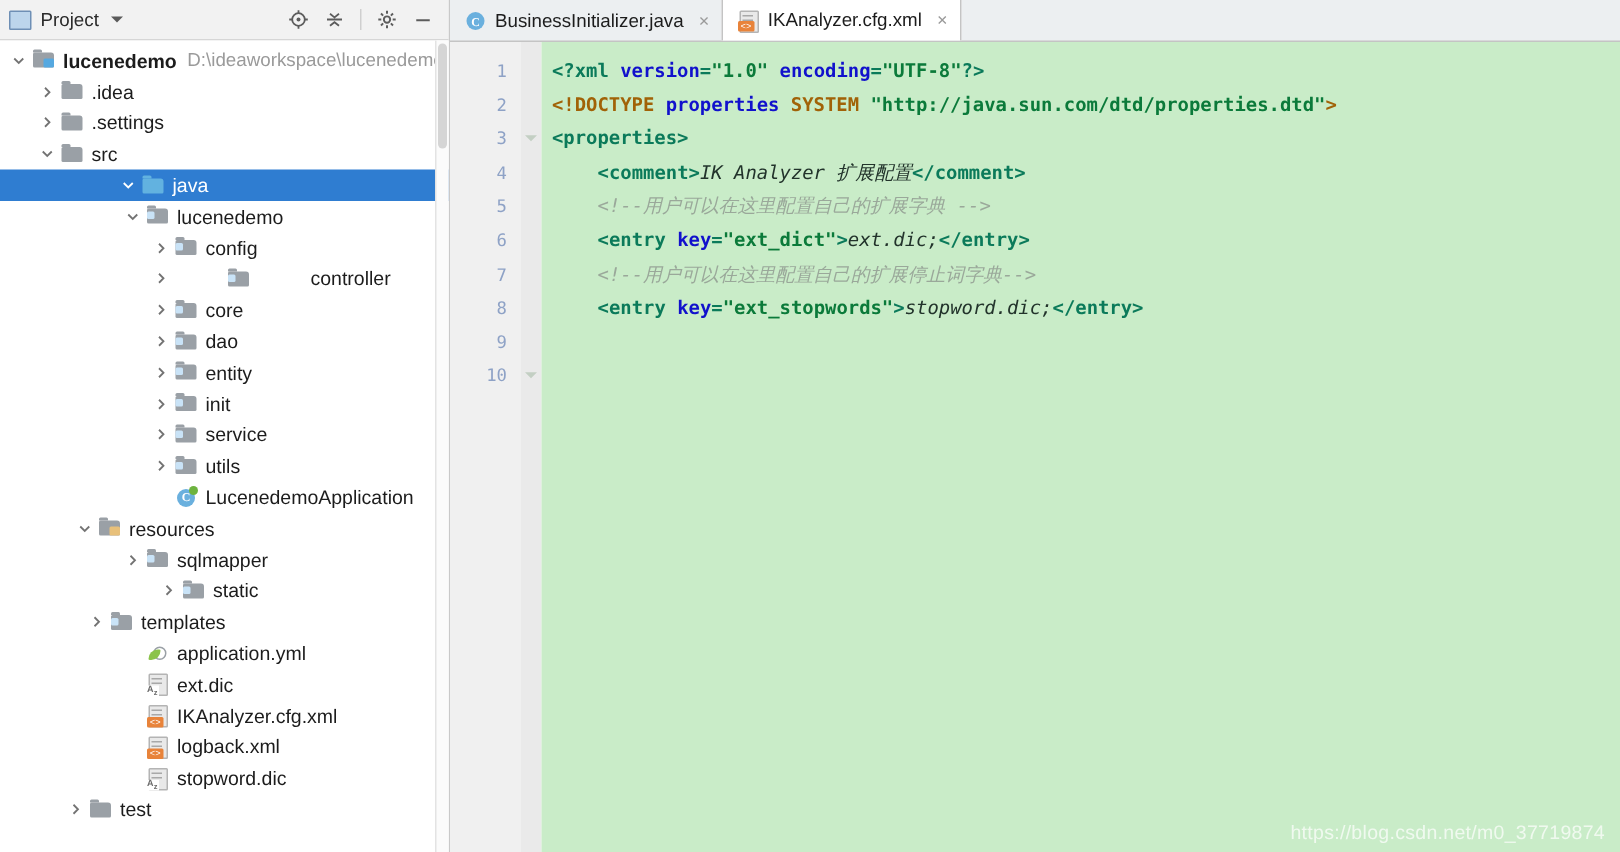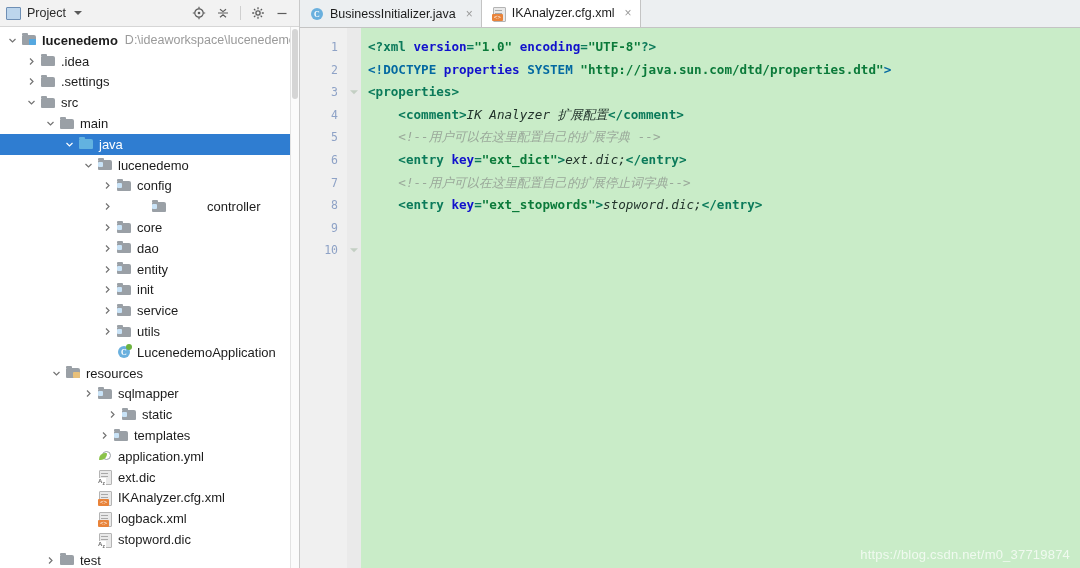--- a/index.html
+++ b/index.html
@@ -169,21 +169,21 @@
     flex:1;background:#c9ecc8;padding-top:8px;box-sizing:border-box;position:relative;overflow:hidden;
     font-family:"DejaVu Sans Mono","Liberation Mono",monospace;
     font-size:12.6px;
   }
   .cline{height:22.6px;line-height:22.6px;padding-left:7px;white-space:pre;}
   .t-tag{color:#0b7a5a;font-weight:bold;}
   .t-attr{color:#1111cc;font-weight:bold;}
   .t-val{color:#0b7a3a;font-weight:bold;}
   .t-txt{color:#22332b;font-style:italic;}
   .t-cmt{color:#9aa89a;font-style:italic;}
-  .t-dt{color:#0369a1;font-weight:bold;}
+  .t-dt{color:#a16207;font-weight:bold;}
 
   .watermark{
     position:absolute;right:10px;bottom:6px;color:#ffffff;opacity:.72;font-size:13px;
     font-family:"Liberation Sans",sans-serif;letter-spacing:.2px;
   }
 </style>
 </head>
 <body>
 
 <div class="app">
@@ -264,163 +264,152 @@
           <span class="arrow">
             <svg width="9" height="9" viewBox="0 0 9 9">
               <path d="M1.5 3l3 3 3-3" fill="none" stroke="currentColor" stroke-width="1.2"></path>
             </svg>
           </span>
           <span class="ico">
             <span class="f-gray"></span>
           </span>
           <span class="lbl">src</span>
         </div>
-        <div class="row" style="padding-left: 44px;">
+        <div class="row selected" style="padding-left: 79px;">
           <span class="arrow">
             <svg width="9" height="9" viewBox="0 0 9 9">
               <path d="M1.5 3l3 3 3-3" fill="none" stroke="currentColor" stroke-width="1.2"></path>
             </svg>
           </span>
           <span class="ico">
-            <span class="f-gray"></span>
-          </span>
-          <span class="lbl">main</span>
-        </div>
-        <div class="row selected" style="padding-left: 63px;">
+            <span class="f-blue"></span>
+          </span>
+          <span class="lbl">java</span>
+        </div>
+        <div class="row" style="padding-left: 82px;">
           <span class="arrow">
             <svg width="9" height="9" viewBox="0 0 9 9">
               <path d="M1.5 3l3 3 3-3" fill="none" stroke="currentColor" stroke-width="1.2"></path>
             </svg>
           </span>
-          <span class="ico">
-            <span class="f-blue"></span>
-          </span>
-          <span class="lbl">java</span>
-        </div>
-        <div class="row" style="padding-left: 82px;">
+          <span class="ico f-pkg">
+            <span class="f-gray"></span>
+            <span class="dot"></span>
+          </span>
+          <span class="lbl">lucenedemo</span>
+        </div>
+        <div class="row" style="padding-left: 101px;">
+          <span class="arrow">
+            <svg width="9" height="9" viewBox="0 0 9 9">
+              <path d="M3 1.5l3 3-3 3" fill="none" stroke="currentColor" stroke-width="1.2"></path>
+            </svg>
+          </span>
+          <span class="ico f-pkg">
+            <span class="f-gray"></span>
+            <span class="dot"></span>
+          </span>
+          <span class="lbl">config</span>
+        </div>
+        <div class="row" style="padding-left: 101px; gap: 35px;">
+          <span class="arrow">
+            <svg width="9" height="9" viewBox="0 0 9 9">
+              <path d="M3 1.5l3 3-3 3" fill="none" stroke="currentColor" stroke-width="1.2"></path>
+            </svg>
+          </span>
+          <span class="ico f-pkg">
+            <span class="f-gray"></span>
+            <span class="dot"></span>
+          </span>
+          <span class="lbl">controller</span>
+        </div>
+        <div class="row" style="padding-left: 101px;">
+          <span class="arrow">
+            <svg width="9" height="9" viewBox="0 0 9 9">
+              <path d="M3 1.5l3 3-3 3" fill="none" stroke="currentColor" stroke-width="1.2"></path>
+            </svg>
+          </span>
+          <span class="ico f-pkg">
+            <span class="f-gray"></span>
+            <span class="dot"></span>
+          </span>
+          <span class="lbl">core</span>
+        </div>
+        <div class="row" style="padding-left: 101px;">
+          <span class="arrow">
+            <svg width="9" height="9" viewBox="0 0 9 9">
+              <path d="M3 1.5l3 3-3 3" fill="none" stroke="currentColor" stroke-width="1.2"></path>
+            </svg>
+          </span>
+          <span class="ico f-pkg">
+            <span class="f-gray"></span>
+            <span class="dot"></span>
+          </span>
+          <span class="lbl">dao</span>
+        </div>
+        <div class="row" style="padding-left: 101px;">
+          <span class="arrow">
+            <svg width="9" height="9" viewBox="0 0 9 9">
+              <path d="M3 1.5l3 3-3 3" fill="none" stroke="currentColor" stroke-width="1.2"></path>
+            </svg>
+          </span>
+          <span class="ico f-pkg">
+            <span class="f-gray"></span>
+            <span class="dot"></span>
+          </span>
+          <span class="lbl">entity</span>
+        </div>
+        <div class="row" style="padding-left: 101px;">
+          <span class="arrow">
+            <svg width="9" height="9" viewBox="0 0 9 9">
+              <path d="M3 1.5l3 3-3 3" fill="none" stroke="currentColor" stroke-width="1.2"></path>
+            </svg>
+          </span>
+          <span class="ico f-pkg">
+            <span class="f-gray"></span>
+            <span class="dot"></span>
+          </span>
+          <span class="lbl">init</span>
+        </div>
+        <div class="row" style="padding-left: 101px;">
+          <span class="arrow">
+            <svg width="9" height="9" viewBox="0 0 9 9">
+              <path d="M3 1.5l3 3-3 3" fill="none" stroke="currentColor" stroke-width="1.2"></path>
+            </svg>
+          </span>
+          <span class="ico f-pkg">
+            <span class="f-gray"></span>
+            <span class="dot"></span>
+          </span>
+          <span class="lbl">service</span>
+        </div>
+        <div class="row" style="padding-left: 101px;">
+          <span class="arrow">
+            <svg width="9" height="9" viewBox="0 0 9 9">
+              <path d="M3 1.5l3 3-3 3" fill="none" stroke="currentColor" stroke-width="1.2"></path>
+            </svg>
+          </span>
+          <span class="ico f-pkg">
+            <span class="f-gray"></span>
+            <span class="dot"></span>
+          </span>
+          <span class="lbl">utils</span>
+        </div>
+        <div class="row" style="padding-left: 101px;">
+          <span class="arrow blank"></span>
+          <span class="ico">
+            <span class="ic-class">C<span class="spring"></span></span>
+          </span>
+          <span class="lbl">LucenedemoApplication</span>
+        </div>
+        <div class="row" style="padding-left: 50px;">
           <span class="arrow">
             <svg width="9" height="9" viewBox="0 0 9 9">
               <path d="M1.5 3l3 3 3-3" fill="none" stroke="currentColor" stroke-width="1.2"></path>
             </svg>
           </span>
-          <span class="ico f-pkg">
-            <span class="f-gray"></span>
-            <span class="dot"></span>
-          </span>
-          <span class="lbl">lucenedemo</span>
-        </div>
-        <div class="row" style="padding-left: 101px;">
-          <span class="arrow">
-            <svg width="9" height="9" viewBox="0 0 9 9">
-              <path d="M3 1.5l3 3-3 3" fill="none" stroke="currentColor" stroke-width="1.2"></path>
-            </svg>
-          </span>
-          <span class="ico f-pkg">
-            <span class="f-gray"></span>
-            <span class="dot"></span>
-          </span>
-          <span class="lbl">config</span>
-        </div>
-        <div class="row" style="padding-left: 101px; gap: 35px;">
-          <span class="arrow">
-            <svg width="9" height="9" viewBox="0 0 9 9">
-              <path d="M3 1.5l3 3-3 3" fill="none" stroke="currentColor" stroke-width="1.2"></path>
-            </svg>
-          </span>
-          <span class="ico f-pkg">
-            <span class="f-gray"></span>
-            <span class="dot"></span>
-          </span>
-          <span class="lbl">controller</span>
-        </div>
-        <div class="row" style="padding-left: 101px;">
-          <span class="arrow">
-            <svg width="9" height="9" viewBox="0 0 9 9">
-              <path d="M3 1.5l3 3-3 3" fill="none" stroke="currentColor" stroke-width="1.2"></path>
-            </svg>
-          </span>
-          <span class="ico f-pkg">
-            <span class="f-gray"></span>
-            <span class="dot"></span>
-          </span>
-          <span class="lbl">core</span>
-        </div>
-        <div class="row" style="padding-left: 101px;">
-          <span class="arrow">
-            <svg width="9" height="9" viewBox="0 0 9 9">
-              <path d="M3 1.5l3 3-3 3" fill="none" stroke="currentColor" stroke-width="1.2"></path>
-            </svg>
-          </span>
-          <span class="ico f-pkg">
-            <span class="f-gray"></span>
-            <span class="dot"></span>
-          </span>
-          <span class="lbl">dao</span>
-        </div>
-        <div class="row" style="padding-left: 101px;">
-          <span class="arrow">
-            <svg width="9" height="9" viewBox="0 0 9 9">
-              <path d="M3 1.5l3 3-3 3" fill="none" stroke="currentColor" stroke-width="1.2"></path>
-            </svg>
-          </span>
-          <span class="ico f-pkg">
-            <span class="f-gray"></span>
-            <span class="dot"></span>
-          </span>
-          <span class="lbl">entity</span>
-        </div>
-        <div class="row" style="padding-left: 101px;">
-          <span class="arrow">
-            <svg width="9" height="9" viewBox="0 0 9 9">
-              <path d="M3 1.5l3 3-3 3" fill="none" stroke="currentColor" stroke-width="1.2"></path>
-            </svg>
-          </span>
-          <span class="ico f-pkg">
-            <span class="f-gray"></span>
-            <span class="dot"></span>
-          </span>
-          <span class="lbl">init</span>
-        </div>
-        <div class="row" style="padding-left: 101px;">
-          <span class="arrow">
-            <svg width="9" height="9" viewBox="0 0 9 9">
-              <path d="M3 1.5l3 3-3 3" fill="none" stroke="currentColor" stroke-width="1.2"></path>
-            </svg>
-          </span>
-          <span class="ico f-pkg">
-            <span class="f-gray"></span>
-            <span class="dot"></span>
-          </span>
-          <span class="lbl">service</span>
-        </div>
-        <div class="row" style="padding-left: 101px;">
-          <span class="arrow">
-            <svg width="9" height="9" viewBox="0 0 9 9">
-              <path d="M3 1.5l3 3-3 3" fill="none" stroke="currentColor" stroke-width="1.2"></path>
-            </svg>
-          </span>
-          <span class="ico f-pkg">
-            <span class="f-gray"></span>
-            <span class="dot"></span>
-          </span>
-          <span class="lbl">utils</span>
-        </div>
-        <div class="row" style="padding-left: 101px;">
-          <span class="arrow blank"></span>
-          <span class="ico">
-            <span class="ic-class">C<span class="spring"></span></span>
-          </span>
-          <span class="lbl">LucenedemoApplication</span>
-        </div>
-        <div class="row" style="padding-left: 50px;">
-          <span class="arrow">
-            <svg width="9" height="9" viewBox="0 0 9 9">
-              <path d="M1.5 3l3 3 3-3" fill="none" stroke="currentColor" stroke-width="1.2"></path>
-            </svg>
-          </span>
           <span class="ico f-res">
             <span class="f-gray"></span>
             <span class="badge"></span>
           </span>
           <span class="lbl">resources</span>
         </div>
         <div class="row" style="padding-left: 82px;">
           <span class="arrow">
             <svg width="9" height="9" viewBox="0 0 9 9">
               <path d="M3 1.5l3 3-3 3" fill="none" stroke="currentColor" stroke-width="1.2"></path>
@@ -437,21 +426,21 @@
             <svg width="9" height="9" viewBox="0 0 9 9">
               <path d="M3 1.5l3 3-3 3" fill="none" stroke="currentColor" stroke-width="1.2"></path>
             </svg>
           </span>
           <span class="ico f-pkg">
             <span class="f-gray"></span>
             <span class="dot"></span>
           </span>
           <span class="lbl">static</span>
         </div>
-        <div class="row" style="padding-left: 98px;">
+        <div class="row" style="padding-left: 58px;">
           <span class="arrow">
             <svg width="9" height="9" viewBox="0 0 9 9">
               <path d="M3 1.5l3 3-3 3" fill="none" stroke="currentColor" stroke-width="1.2"></path>
             </svg>
           </span>
           <span class="ico f-pkg">
             <span class="f-gray"></span>
             <span class="dot"></span>
           </span>
           <span class="lbl">templates</span>

